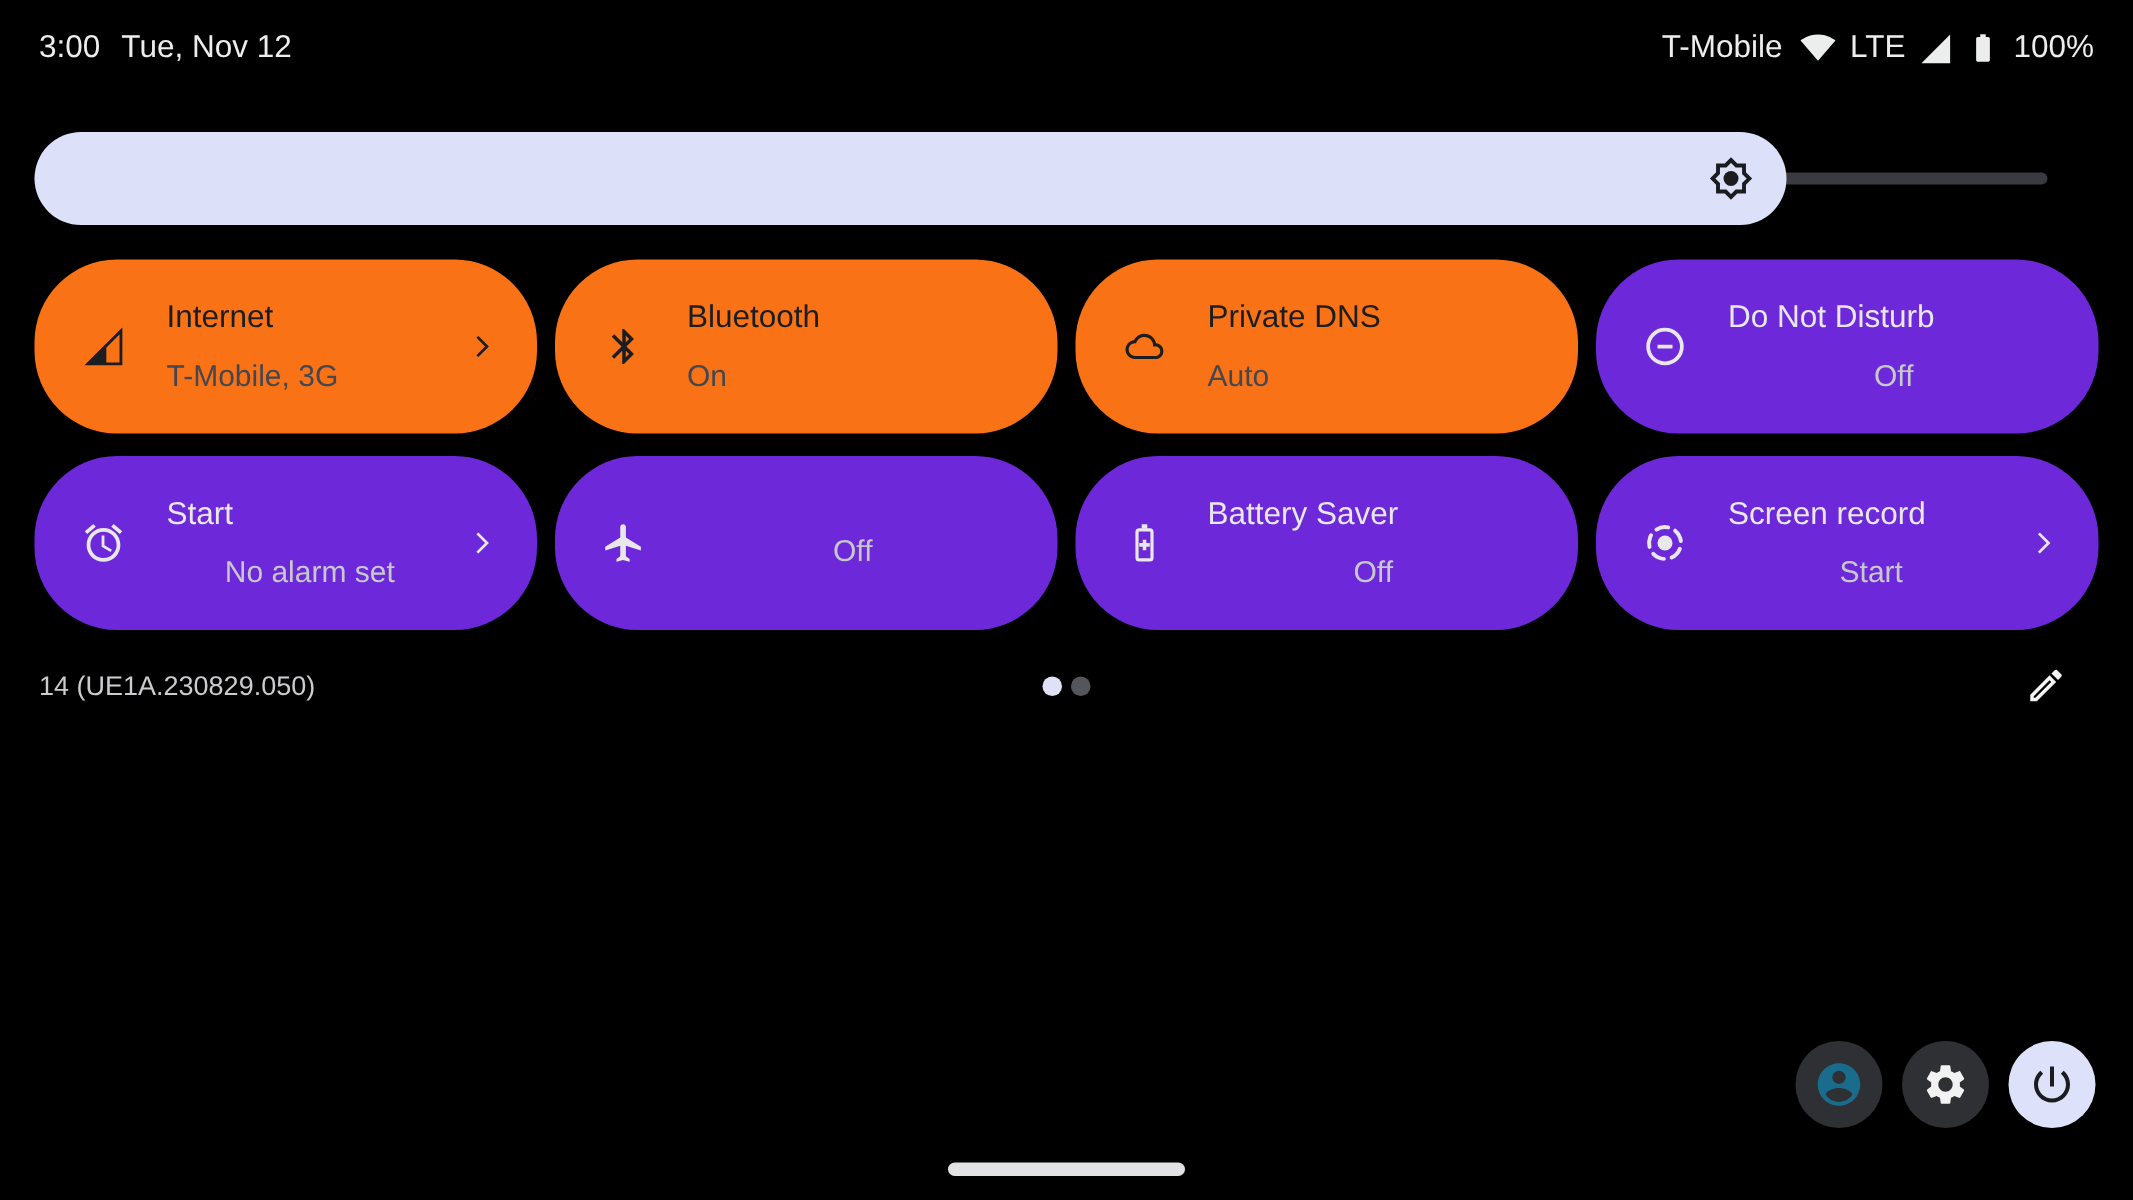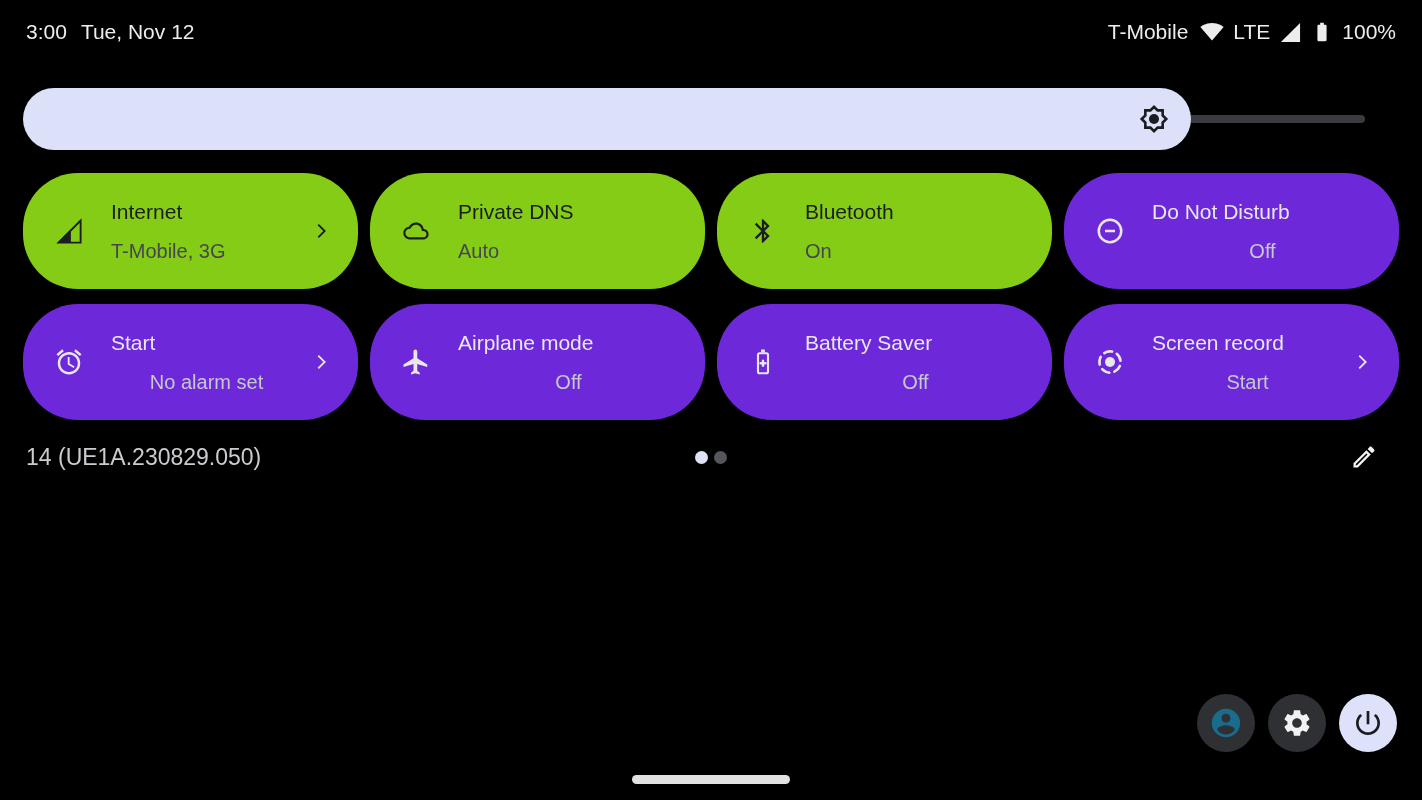--- a/index.html
+++ b/index.html
@@ -22,36 +22,36 @@
     background: #3a3b40; border-radius: 4px; }
   .brightness-fill { position: absolute; left: 0; top: 0; height: 62px; width: 87%;
     background: #dce1f9; border-radius: 31px; display: flex; align-items: center;
     justify-content: flex-end; padding-right: 22px; color: #1b1c20; }
 
   
   .tiles-grid { position: absolute; left: 23px; top: 173px; width: 1376px;
     display: grid; grid-template-columns: repeat(4, 1fr); column-gap: 12px; row-gap: 15px; }
   .tile { height: 116px; border-radius: 55px; display: flex; align-items: center;
     padding: 0 26px 0 30px; cursor: pointer; }
-  .tile.active { background: #84cc16; color: #1b1d21; }
+  .tile.active { background: #f97316; color: #1b1d21; }
   .tile.inactive { background: #6d28d9; color: #e8e8ea; }
   .tile-icon { width: 32px; height: 32px; flex: 0 0 32px; margin-right: 26px;
     display: flex; align-items: center; justify-content: center; }
   .tile-icon svg { display: block; }
   .tile-text { flex: 1; min-width: 0; }
   .tile-label { font-size: 21px; font-weight: 400; line-height: 27px; white-space: nowrap; }
   .tile-status { font-size: 20px; line-height: 27px; margin-top: 13px; white-space: nowrap; }
   .tile.active .tile-status { color: #45474f; }
   .tile.inactive .tile-status { color: #c7c8cc; text-align: center; }
   .tile-chevron { width: 22px; height: 22px; flex: 0 0 22px; margin-left: 8px; }
 
   
   .footer-row { position: absolute; left: 26px; right: 26px; top: 440px; height: 34px;
     display: flex; align-items: center; }
-  .build-text { color: #cbcccf; font-size: 23px; }
+  .build-text { color: #cbcccf; font-size: 18px; }
   .page-dots { position: absolute; left: 50%; transform: translateX(-50%);
     display: flex; gap: 6px; align-items: center; }
   .dot { width: 13px; height: 13px; border-radius: 50%; }
   .dot.on { background: #dfe2f6; }
   .dot.off { background: #54565c; }
   .edit-btn { position: absolute; right: 14px; top: -1px; width: 36px; height: 36px;
     display: flex; align-items: center; justify-content: center; color: #f4f4f5; cursor: pointer; }
 
   
   .quick-buttons { position: absolute; right: 25px; top: 694px; display: flex; gap: 13px; }
@@ -123,39 +123,39 @@
       </span>
       <span class="tile-chevron">
         <svg width="22" height="22" viewBox="0 0 24 24" fill="none" stroke="currentColor" stroke-width="2">
             <path d="M9 5l7 7-7 7"></path>
           </svg>
       </span>
     </div>
 
     <div class="tile active">
       <span class="tile-icon">
+        <svg width="28" height="28" viewBox="0 0 24 24" fill="currentColor">
+            <path d="M17.71 7.71L12 2h-1v7.59L6.41 5 5 6.41 10.59 12 5 17.59 6.41 19 11 14.41V22h1l5.71-5.71-4.3-4.29 4.3-4.29zM13 5.83l1.88 1.88L13 9.59V5.83zm1.88 10.46L13 18.17v-3.76l1.88 1.88z"></path>
+          </svg>
+      </span>
+      <span class="tile-text">
+        <div class="tile-label">Bluetooth</div>
+        <div class="tile-status">On</div>
+      </span>
+    </div>
+
+    <div class="tile active">
+      <span class="tile-icon">
         <svg width="32" height="32" viewBox="0 0 24 24" fill="currentColor">
             <path d="M19.35 10.04C18.67 6.59 15.64 4 12 4 9.11 4 6.6 5.64 5.35 8.04 2.34 8.36 0 10.91 0 14c0 3.31 2.69 6 6 6h13c2.76 0 5-2.24 5-5 0-2.64-2.05-4.78-4.65-4.96zM19 18H6c-2.21 0-4-1.79-4-4s1.79-4 4-4h.71C7.37 7.69 9.48 6 12 6c3.04 0 5.5 2.46 5.5 5.5v.5H19c1.66 0 3 1.34 3 3s-1.34 3-3 3z" transform="translate(2.5,2.5) scale(0.79)"></path>
           </svg>
       </span>
       <span class="tile-text">
         <div class="tile-label">Private DNS</div>
         <div class="tile-status">Auto</div>
-      </span>
-    </div>
-
-    <div class="tile active">
-      <span class="tile-icon">
-        <svg width="28" height="28" viewBox="0 0 24 24" fill="currentColor">
-            <path d="M17.71 7.71L12 2h-1v7.59L6.41 5 5 6.41 10.59 12 5 17.59 6.41 19 11 14.41V22h1l5.71-5.71-4.3-4.29 4.3-4.29zM13 5.83l1.88 1.88L13 9.59V5.83zm1.88 10.46L13 18.17v-3.76l1.88 1.88z"></path>
-          </svg>
-      </span>
-      <span class="tile-text">
-        <div class="tile-label">Bluetooth</div>
-        <div class="tile-status">On</div>
       </span>
     </div>
 
     <div class="tile inactive">
       <span class="tile-icon">
         <svg width="30" height="30" viewBox="0 0 24 24" fill="none" stroke="currentColor" stroke-width="2">
           <circle cx="12" cy="12" r="9"></circle>
             <line x1="8" y1="12" x2="16" y2="12"></line>
         </svg>
       </span>
@@ -182,21 +182,20 @@
       </span>
     </div>
 
     <div class="tile inactive">
       <span class="tile-icon">
         <svg width="30" height="30" viewBox="0 0 24 24" fill="currentColor">
             <path d="M21 16v-2l-8-5V3.5c0-.83-.67-1.5-1.5-1.5S10 2.67 10 3.5V9l-8 5v2l8-2.5V19l-2 1.5V22l3.5-1 3.5 1v-1.5L13 19v-5.5l8 2.5z"></path>
           </svg>
       </span>
       <span class="tile-text">
-        <div class="tile-label">Airplane mode</div>
         <div class="tile-status">Off</div>
       </span>
     </div>
 
     <div class="tile inactive">
       <span class="tile-icon">
         <svg width="30" height="30" viewBox="0 0 24 24" fill="none" stroke="currentColor" stroke-width="1.7">
           <rect x="8" y="5" width="8" height="16" rx="1.2"></rect>
           <line x1="10.5" y1="3.2" x2="13.5" y2="3.2" stroke-width="2.4"></line>
           <line x1="12" y1="10.2" x2="12" y2="15.8" stroke-width="1.9"></line>

